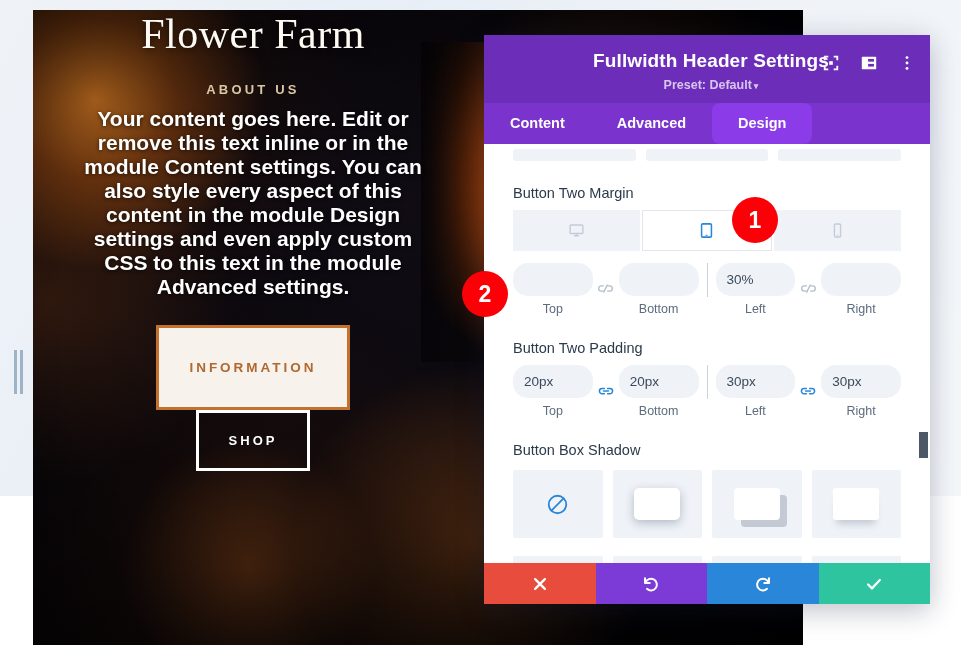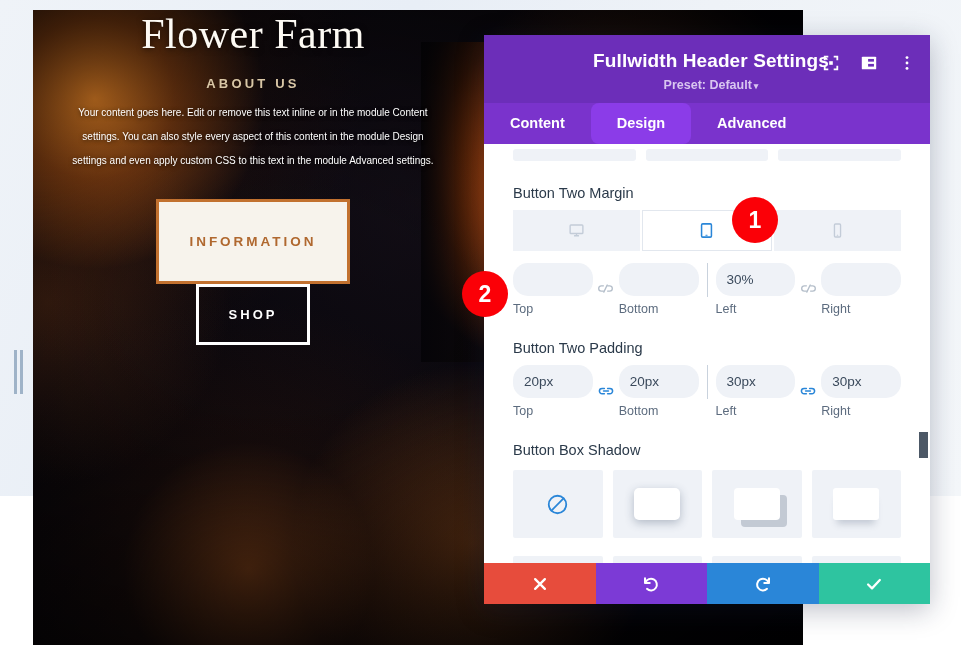--- a/index.html
+++ b/index.html
@@ -69,30 +69,30 @@
     font-family: "Liberation Serif", serif;
     font-size: 42px;
     font-weight: 400;
     letter-spacing: 0.5px;
     color: #fdfaf4;
     line-height: 1.05;
     padding-top: 2px;
     text-shadow: 0 1px 6px rgba(0,0,0,.6);
   }
   .hero-eyebrow {
-    margin-top: 20px;
+    margin-top: 26px;
     font-size: 13px;
     font-weight: 700;
     letter-spacing: 3.2px;
     color: #d9c7a6;
   }
   .hero-body {
     margin-top: 10px;
-    font-size: 10px;
-    font-weight: 400;
+    font-size: 21px;
+    font-weight: 700;
     line-height: 24px;
     color: #ffffff;
     padding: 0 28px;
     text-shadow: 0 1px 4px rgba(0,0,0,.7);
   }
   .hero-buttons { margin-top: 26px; }
   .btn-information {
     display: inline-block;
     background: #f7f3ec;
     border: 3px solid #c2712f;
@@ -239,20 +239,21 @@
     border: none;
     border-radius: 15px;
     width: 100%;
     padding: 0 11px;
     font-family: "Liberation Sans", sans-serif;
     font-size: 13.5px;
     color: #3b4a5c;
     outline: none;
   }
   .sp-caption {
+    text-align: center;
     font-size: 12.5px;
     color: #5c6b7e;
     margin-top: 6px;
   }
   .link-btn {
     width: 26px; flex: 0 0 26px;
     display: flex; align-items: center; justify-content: center;
     height: 33px;
     cursor: pointer;
   }
@@ -373,22 +374,22 @@
         <svg class="hicon" viewBox="0 0 20 20">
           <circle cx="10" cy="4" r="1.6" fill="#ffffff"></circle>
           <circle cx="10" cy="10" r="1.6" fill="#ffffff"></circle>
           <circle cx="10" cy="16" r="1.6" fill="#ffffff"></circle>
         </svg>
       </div>
     </div>
 
     <div class="modal-tabs">
       <div class="tab">Content</div>
+      <div class="tab">Advanced</div>
       <div class="tab active">Design</div>
-      <div class="tab">Advanced</div>
     </div>
 
     <div class="modal-body">
 
       <div class="cut-row">
         <div></div>
         <div></div>
         <div></div>
       </div>
 

